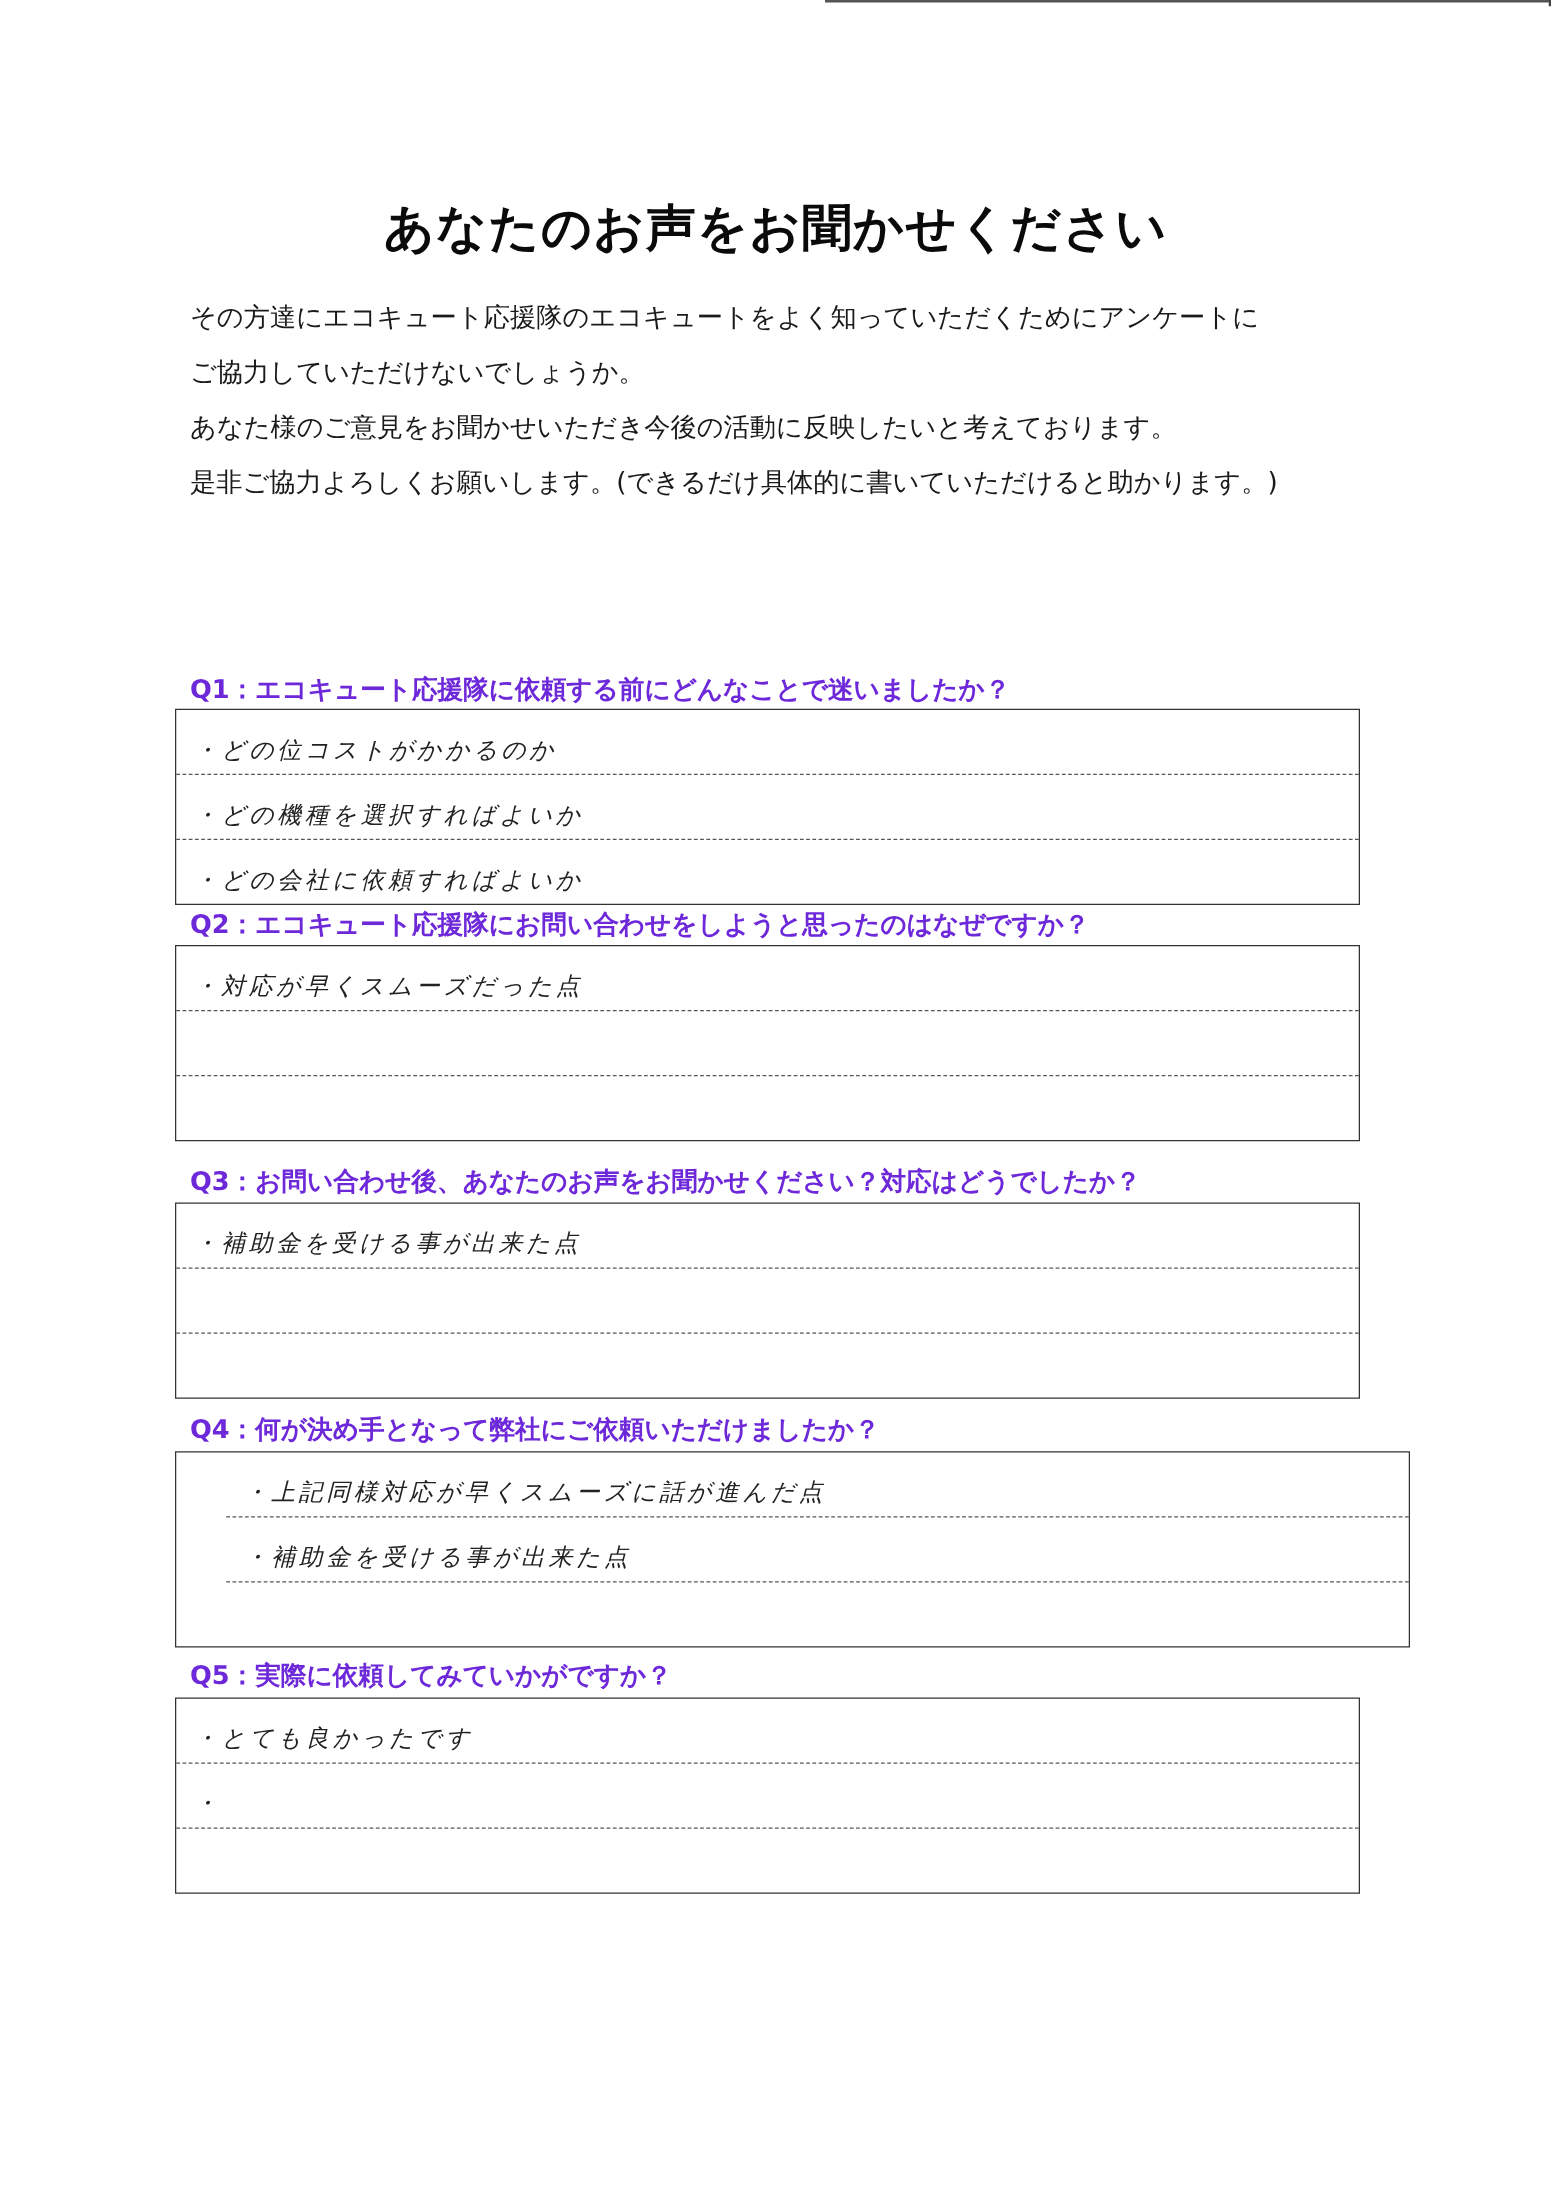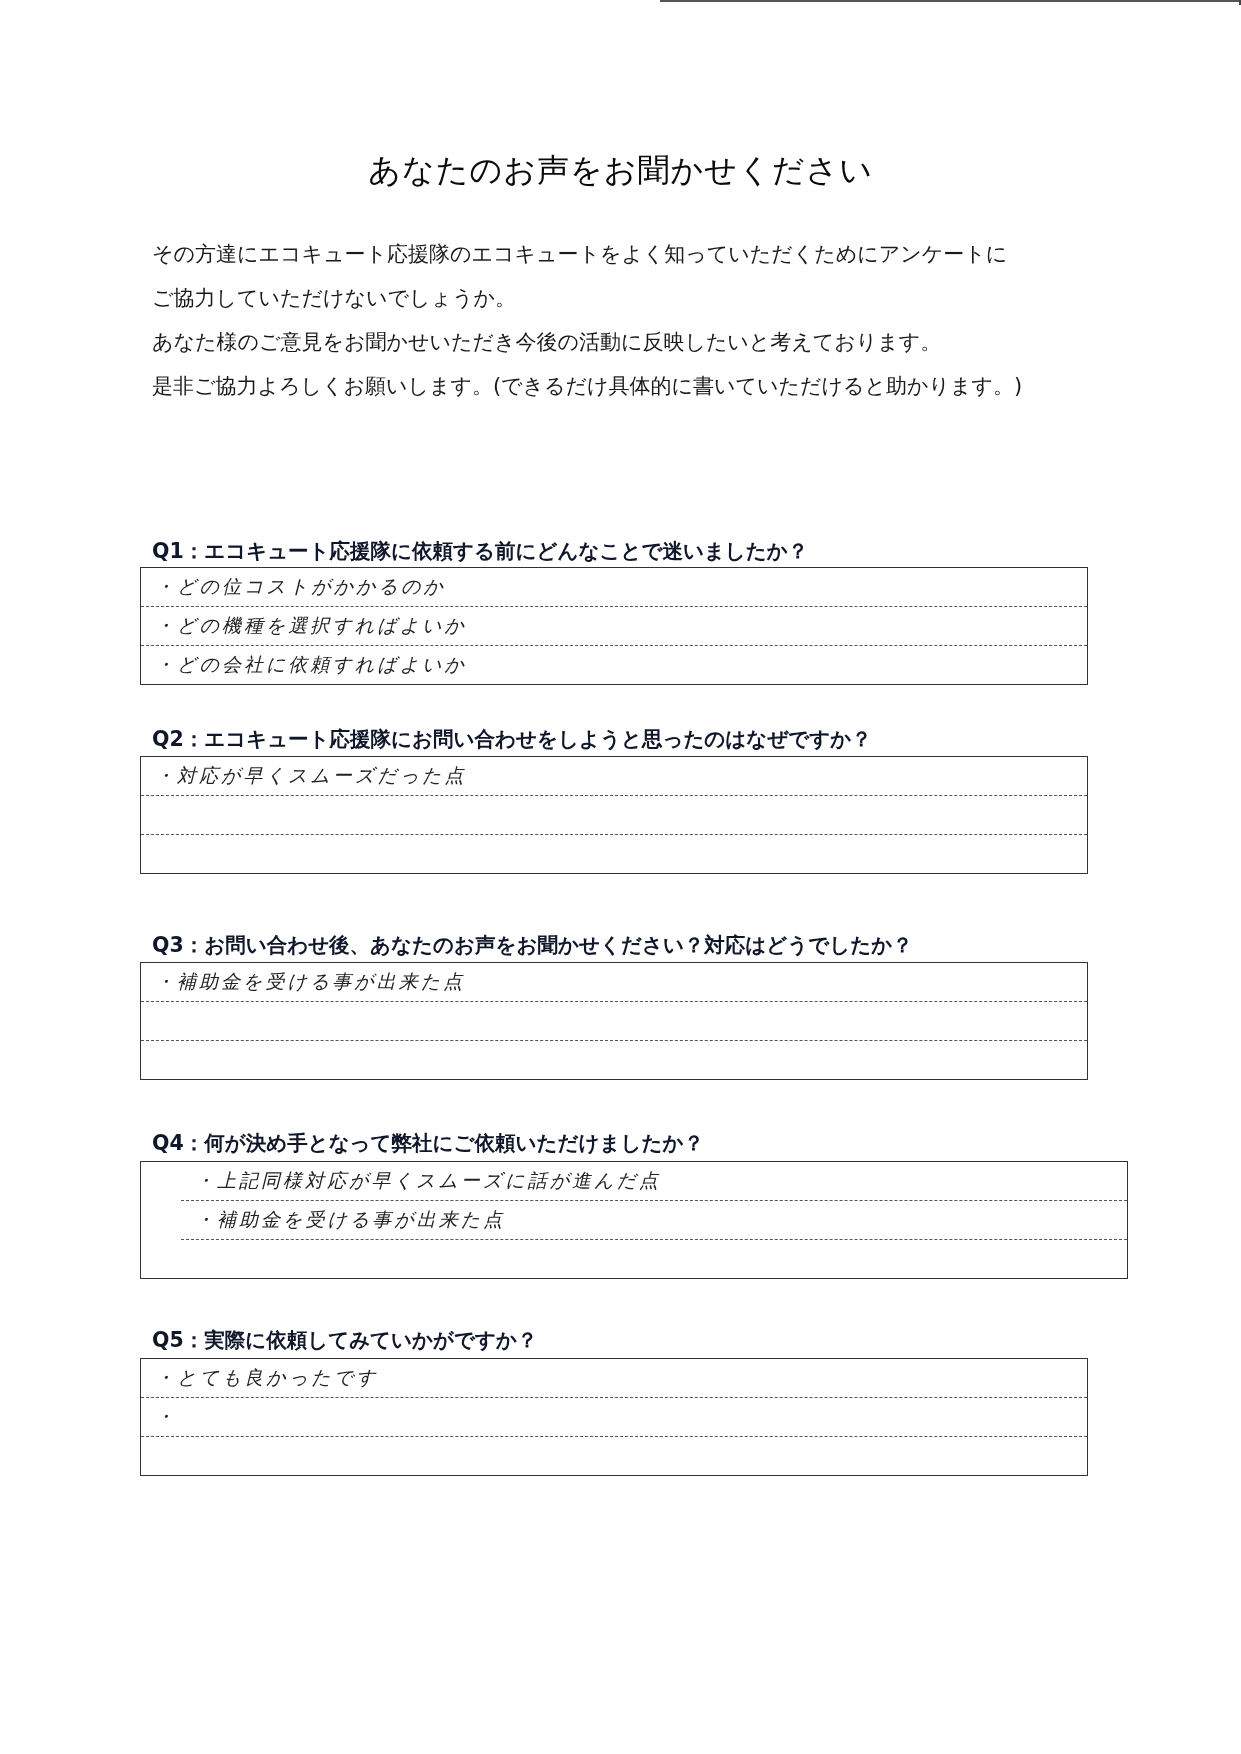--- a/index.html
+++ b/index.html
@@ -1,27 +1,27 @@
 <!DOCTYPE html>
 <html><head>
 <meta charset="utf-8">
 <style>
   html, body { margin:0; padding:0; background:#ffffff; }
   body { width:1241px; height:1754px; position:relative; overflow:hidden;
          font-family:"DejaVu Sans", sans-serif; color:#111; }
   .scan-edge { position:absolute; top:0; left:660px; width:581px; height:2px; background:#555; }
   .scan-edge-r { position:absolute; top:0; right:0; width:2px; height:5px; background:#444; }
   .title { position:absolute; top:128px; left:0; width:1241px; text-align:center;
-           font-size:32px; font-weight:normal; letter-spacing:1px; color:#0a0a0a; }
+           font-size:40px; font-weight:bold; letter-spacing:1px; color:#0a0a0a; }
   .intro { position:absolute; top:236px; left:152px; width:960px; }
   .intro p { margin:0; height:44px; line-height:36px; font-size:21px; color:#1a1a1a; white-space:nowrap; }
   .q { position:absolute; left:152px; width:948px; }
-  .q-head { font-size:20.5px; font-weight:bold; height:26px; line-height:26px; margin-left:0; white-space:nowrap; color:#0f172a; }
+  .q-head { font-size:20.5px; font-weight:bold; height:26px; line-height:26px; margin-left:0; white-space:nowrap; color:#6d28d9; }
   .box { position:absolute; left:-12px; width:946px; border:1.5px solid #333; background:#fff; }
-  .row { height:38px; border-bottom:1.5px dashed #555; position:relative; }
+  .row { height:38px; border-bottom:1.5px dashed #555; position:relative;margin-top:13px; }
   .row:last-child { border-bottom:none; }
   .hw { position:absolute; left:14px; top:6px; font-family:"DejaVu Serif", serif; font-style:italic;
         font-size:19px; color:#222; letter-spacing:3px; white-space:nowrap; }
 </style>
 </head>
 <body>
 
 <div class="scan-edge"></div>
 <div class="scan-edge-r"></div>
 

